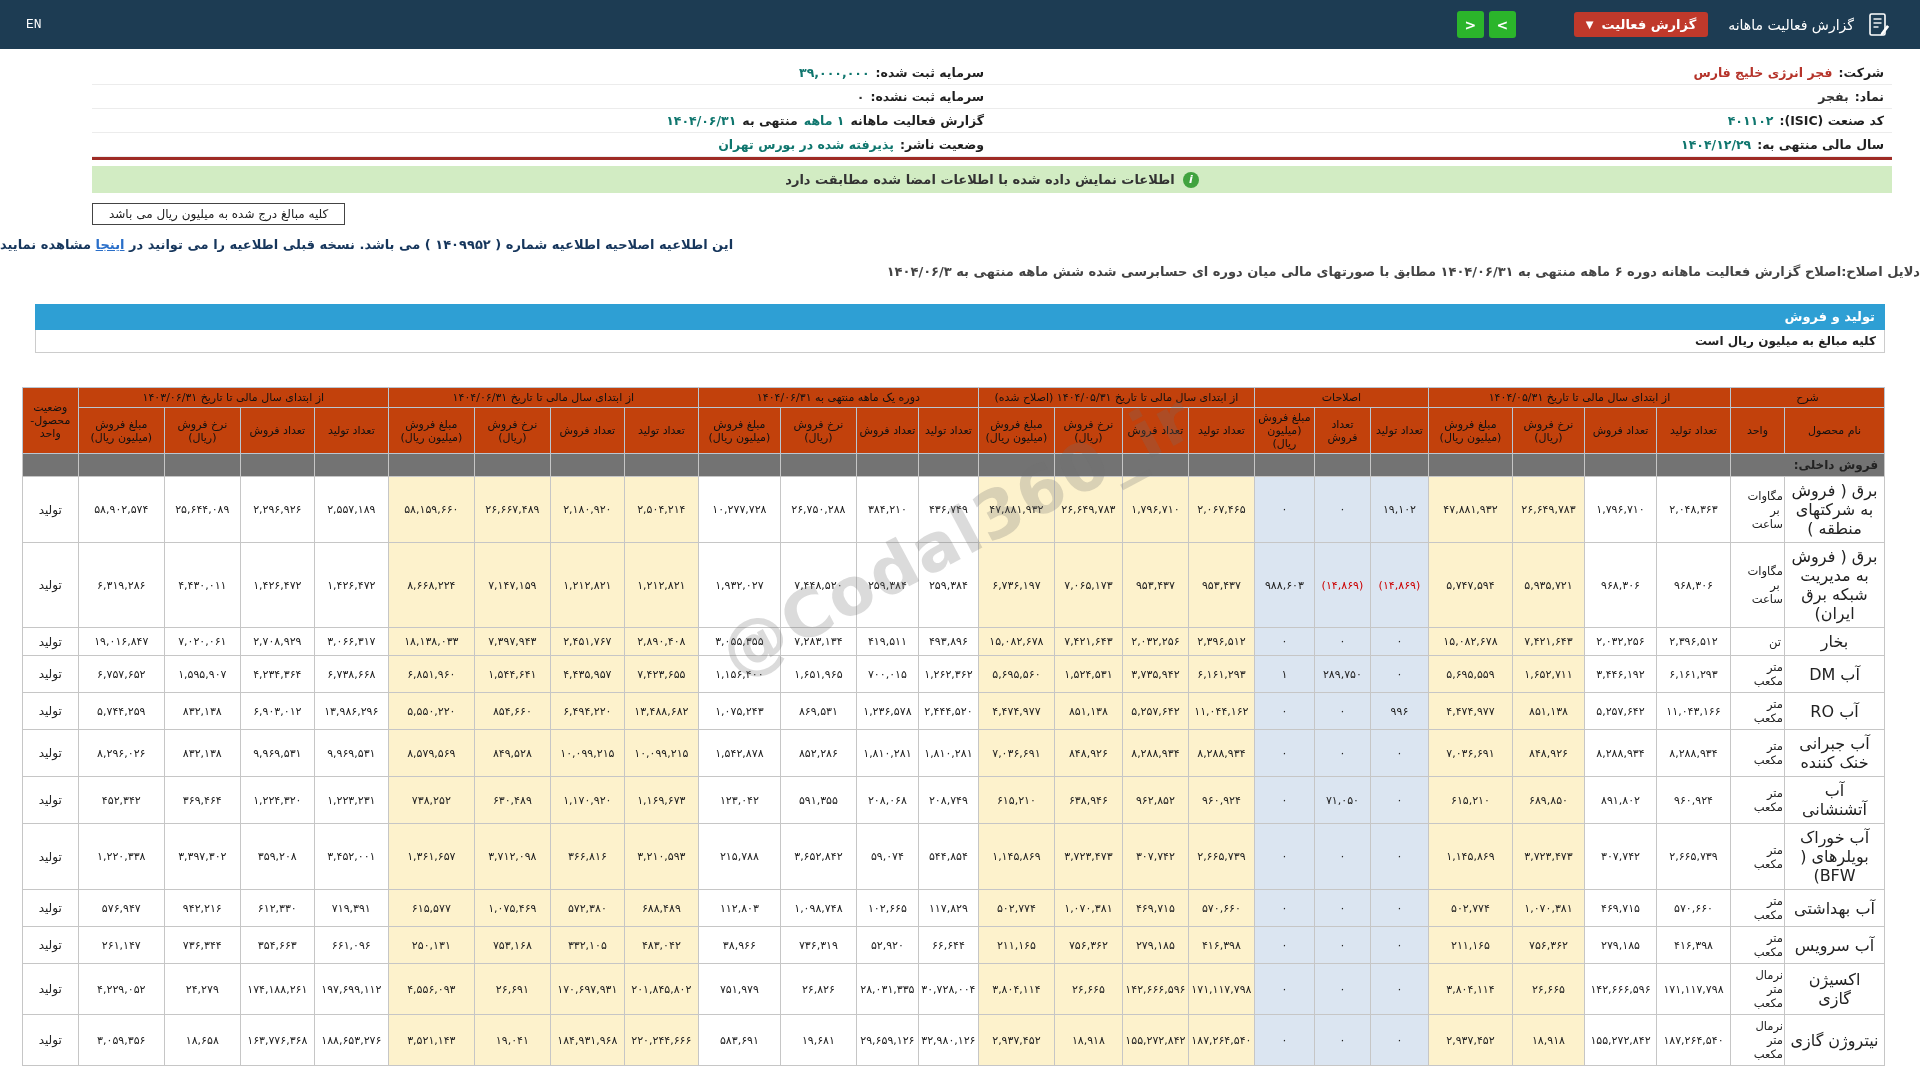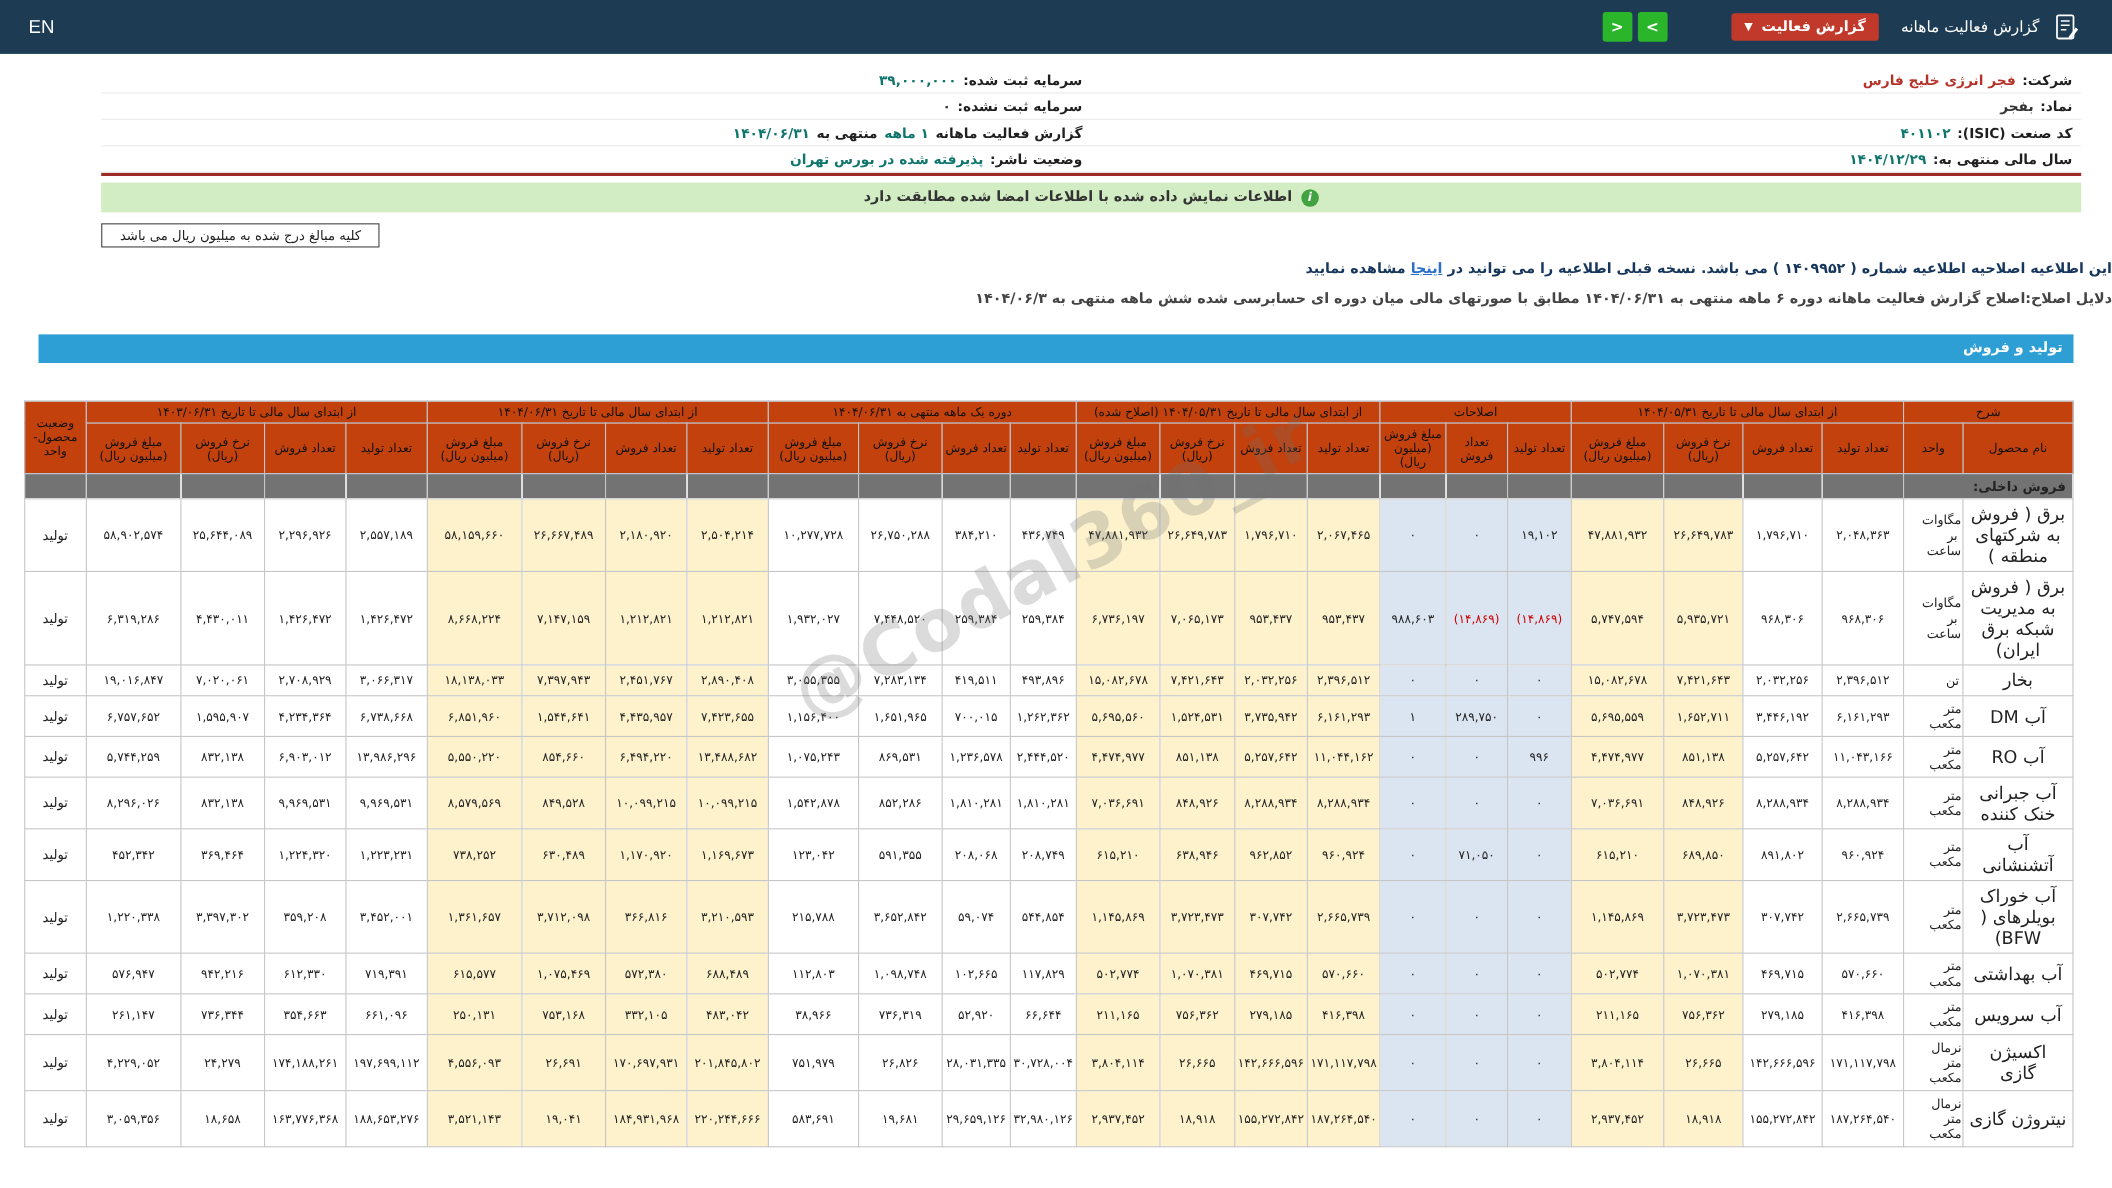--- a/index.html
+++ b/index.html
@@ -11,22 +11,22 @@
     padding:0 26px; gap:10px; }
   .tb-icon { width:30px; height:30px; display:flex; align-items:center; justify-content:center; cursor:pointer; }
   .tb-title { color:#fff; font-size:14px; }
   .btn-report { background:#c0392b; color:#fff; border:none; border-radius:3px;
     font-size:13px; font-weight:bold; padding:5px 12px; margin-right:10px; cursor:pointer;
     display:flex; align-items:center; gap:8px; font-family:inherit; }
   .btn-report .caret { font-size:10px; }
   .nav-btns { display:flex; gap:5px; margin-right:48px; }
   .btn-nav { width:27px; height:27px; background:#2bb52b; color:#fff; border:none;
     border-radius:3px; font-size:14px; font-weight:bold; cursor:pointer; font-family:inherit; }
-  .en-link { margin-right:auto; color:#fff; font-size:17px; text-decoration:none;
-    font-family:Liberation Sans, sans-serif; direction:ltr; cursor:pointer; }
+  .en-link { margin-right:auto; color:#fff; font-size:13px; text-decoration:none;
+    font-family:Liberation Mono, monospace; direction:ltr; cursor:pointer; }
 
   
   .info-wrap { display:flex; margin:12px 28px 0 92px; border-bottom:3px solid #9e2b25; }
   .info-col { width:50%; }
   .info-row { display:flex; align-items:center; height:24px; border-bottom:1px solid #ececec;
     font-size:12.5px; gap:6px; padding:0 8px; }
   .info-label { font-weight:bold; color:#1f1f1f; }
   .v-red    { color:#b5332a; font-weight:bold; }
   .v-orange { color:#0f766e; font-weight:bold; }
   .v-dark   { color:#333; font-weight:bold; }
@@ -35,21 +35,21 @@
   
   .banner { margin:6px 28px 0 92px; background:#d2ecc3; height:27px; display:flex;
     align-items:center; justify-content:center; gap:8px; font-size:13px; font-weight:bold; color:#333; }
   .info-circle { width:16px; height:16px; border-radius:50%; background:#41a33f; color:#fff;
     font-size:11px; display:flex; align-items:center; justify-content:center; font-weight:bold;
     font-style:italic; }
 
   
   .note-box { width:max-content; margin:10px auto 0 92px; border:1px solid #444;
     padding:3px 16px; font-size:12px; color:#222; }
-  .amend1 { text-align:right; margin-top:12px; font-size:13px; font-weight:bold; color:#16365c; }
+  .amend1 { text-align:left; margin-top:12px; font-size:13px; font-weight:bold; color:#16365c; }
   .amend1 a { color:#2a6fc9; text-decoration:underline; cursor:pointer; }
   .amend2 { margin-top:12px; font-size:13px; font-weight:bold; color:#444; }
 
   
   .main { margin:20px 35px 0 35px; }
   .sec-bar { background:#2e9fd4; color:#fff; font-weight:bold; font-size:13px;
     height:26px; line-height:26px; padding:0 10px;margin-top:25px; }
   .sub-bar { border:1px solid #ccc; border-top:none; height:23px; line-height:22px;
     font-size:12px; font-weight:bold; padding:0 8px; color:#222; }
 
@@ -148,20 +148,21 @@
 
 <div class="amend1">
   <span>این اطلاعیه اصلاحیه اطلاعیه شماره ( ۱۴۰۹۹۵۲ ) می باشد. نسخه قبلی اطلاعیه را می توانید در</span>
   <a>اینجا</a>
   <span>مشاهده نمایید</span>
 </div>
 <div class="amend2">دلایل اصلاح:اصلاح گزارش فعالیت ماهانه دوره ۶ ماهه منتهی به ۱۴۰۴/۰۶/۳۱ مطابق با صورتهای مالی میان دوره ای حسابرسی شده شش ماهه منتهی به ۱۴۰۴/۰۶/۳</div>
 
 <div class="main">
   <div class="sec-bar">تولید و فروش</div>
+  <div class="sub-bar">کلیه مبالغ به میلیون ریال است</div>
 
   <div class="tbl-wrap">
     <table id="ptable">
         <colgroup>
           <col style="width:100px">
           <col style="width:54px">
           <col style="width:74px">
           <col style="width:72px">
           <col style="width:72px">
           <col style="width:84px">

